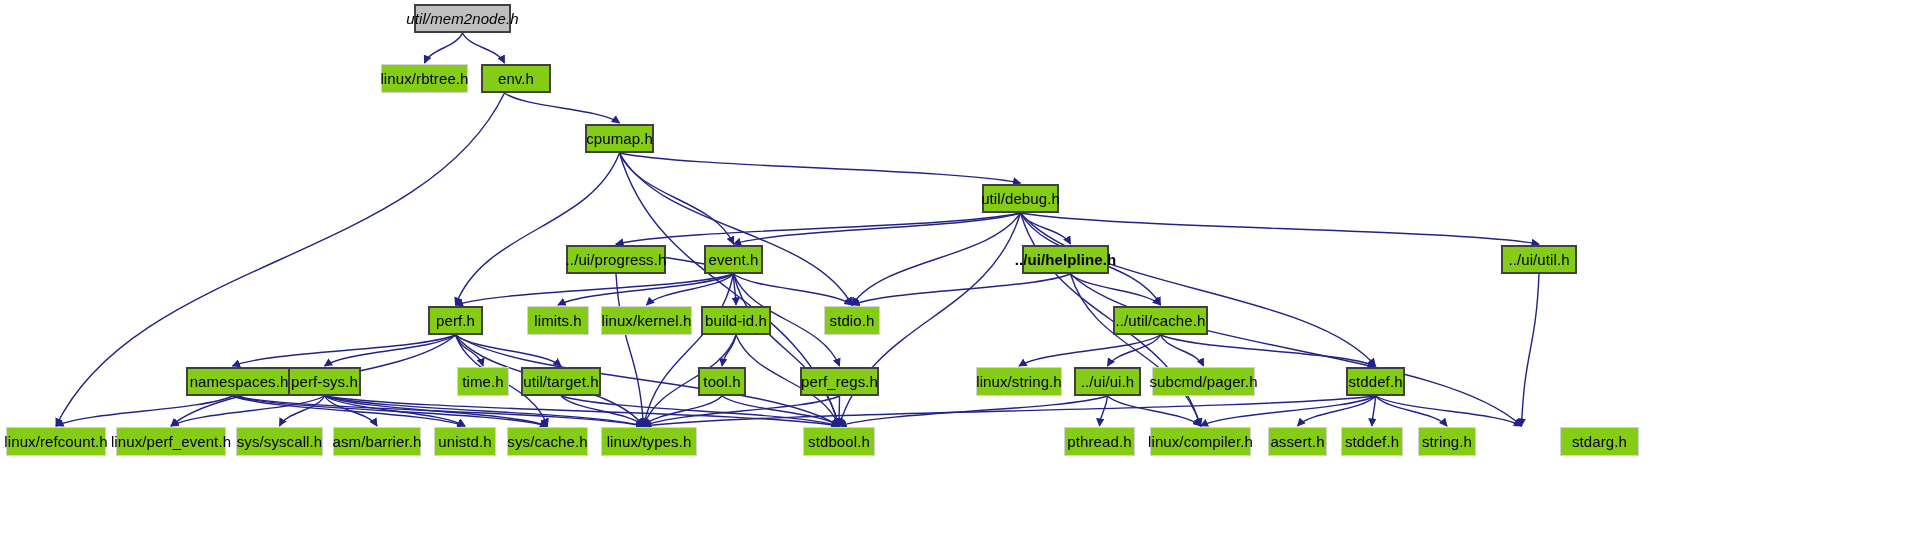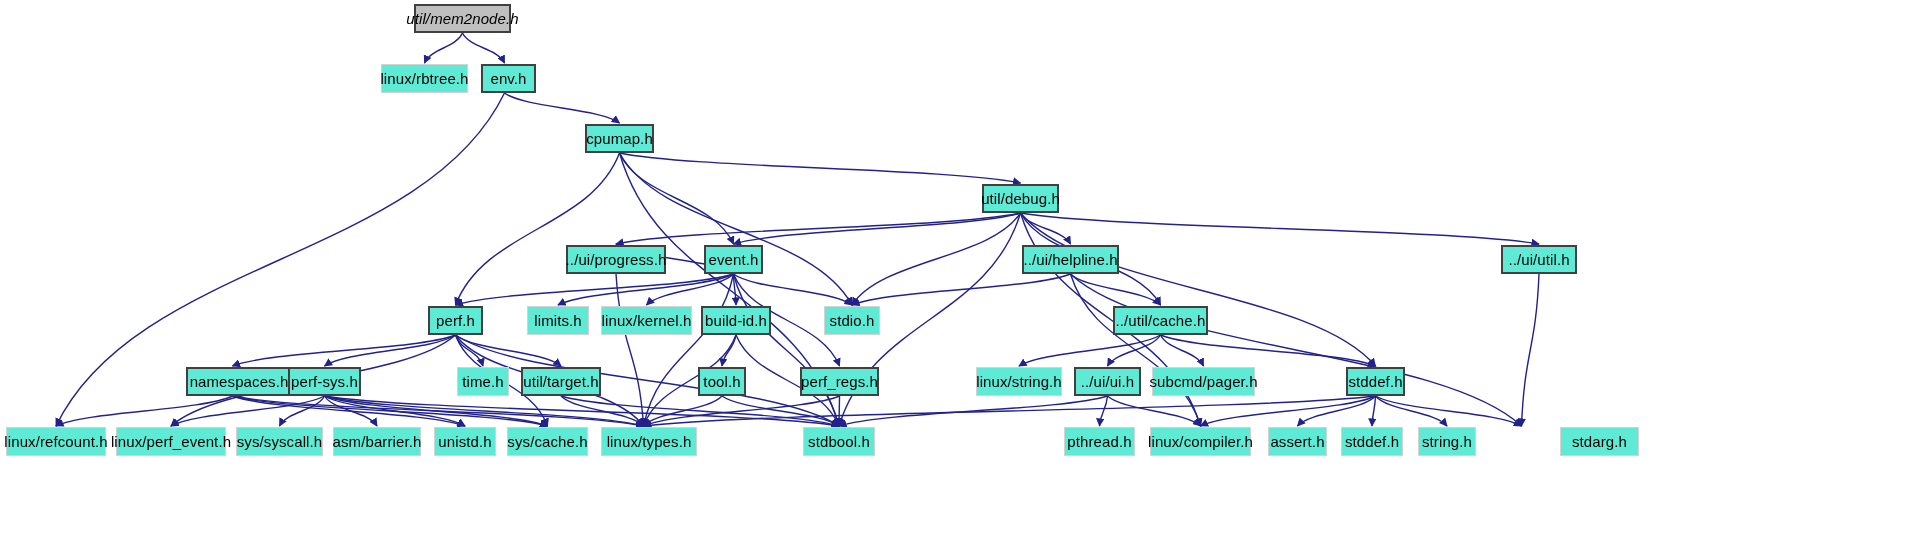--- a/index.html
+++ b/index.html
@@ -24,21 +24,21 @@
     height: 560px;
     pointer-events: none;
   }
   .node {
     position: absolute;
     box-sizing: border-box;
     display: flex;
     align-items: center;
     justify-content: center;
     height: 29px;
-    background: #5eead4;
+    background: #84cc16;
     border: 1px solid #d3d3d3;
     color: #000000;
     font-size: 15px;
     line-height: 1;
     white-space: nowrap;
     padding: 0 7px;
     letter-spacing: 0.1px;
   }
   .node.solid {
     border: 2px solid #404040;
@@ -136,36 +136,36 @@
         <path d="M 1539 274 C 1535.85 350, 1524.65 350, 1521.5 426" fill="none" stroke="#22228a" stroke-width="1.4" marker-end="url(#arrow)"></path>
       </g>
   </svg>
   <div id="nodes-group">
       <div class="node root" style="left: 414px; top: 4px; width: 97px;">
         <span>util/mem2node.h</span>
       </div>
       <div class="node " style="left: 381px; top: 64px; width: 87px;">
         <span>linux/rbtree.h</span>
       </div>
-      <div class="node solid" style="left: 481px; top: 64px; width: 55px;">
+      <div class="node solid" style="left: 481px; top: 64px; width: 70px;">
         <span>env.h</span>
       </div>
       <div class="node solid" style="left: 585px; top: 124px; width: 69px;">
         <span>cpumap.h</span>
       </div>
       <div class="node solid" style="left: 982px; top: 184px; width: 77px;">
         <span>util/debug.h</span>
       </div>
       <div class="node solid" style="left: 566px; top: 245px; width: 100px;">
         <span>../ui/progress.h</span>
       </div>
       <div class="node solid" style="left: 704px; top: 245px; width: 59px;">
         <span>event.h</span>
       </div>
-      <div class="node solid" style="left: 1022px; top: 245px; width: 97px;">
+      <div class="node solid" style="left: 1022px; top: 245px; width: 87px; font-weight: bold;">
         <span>../ui/helpline.h</span>
       </div>
       <div class="node solid" style="left: 1501px; top: 245px; width: 76px;">
         <span>../ui/util.h</span>
       </div>
       <div class="node solid" style="left: 428px; top: 306px; width: 55px;">
         <span>perf.h</span>
       </div>
       <div class="node " style="left: 527px; top: 306px; width: 62px;">
         <span>limits.h</span>

